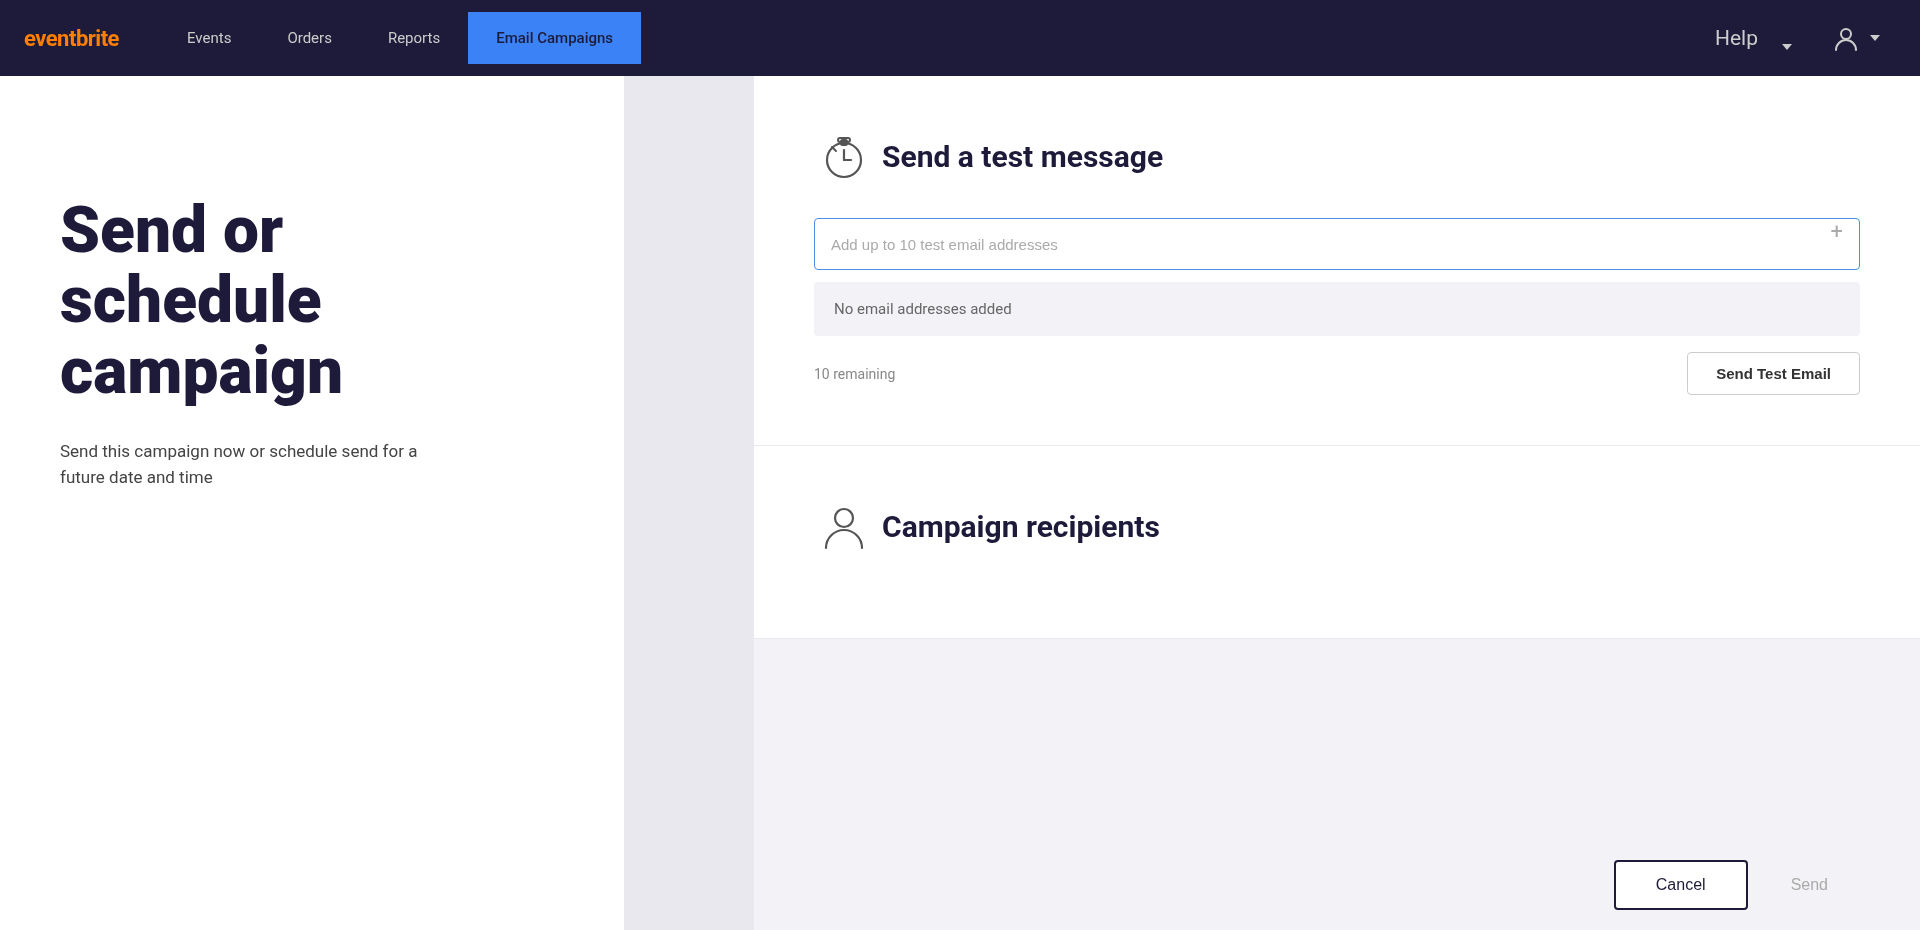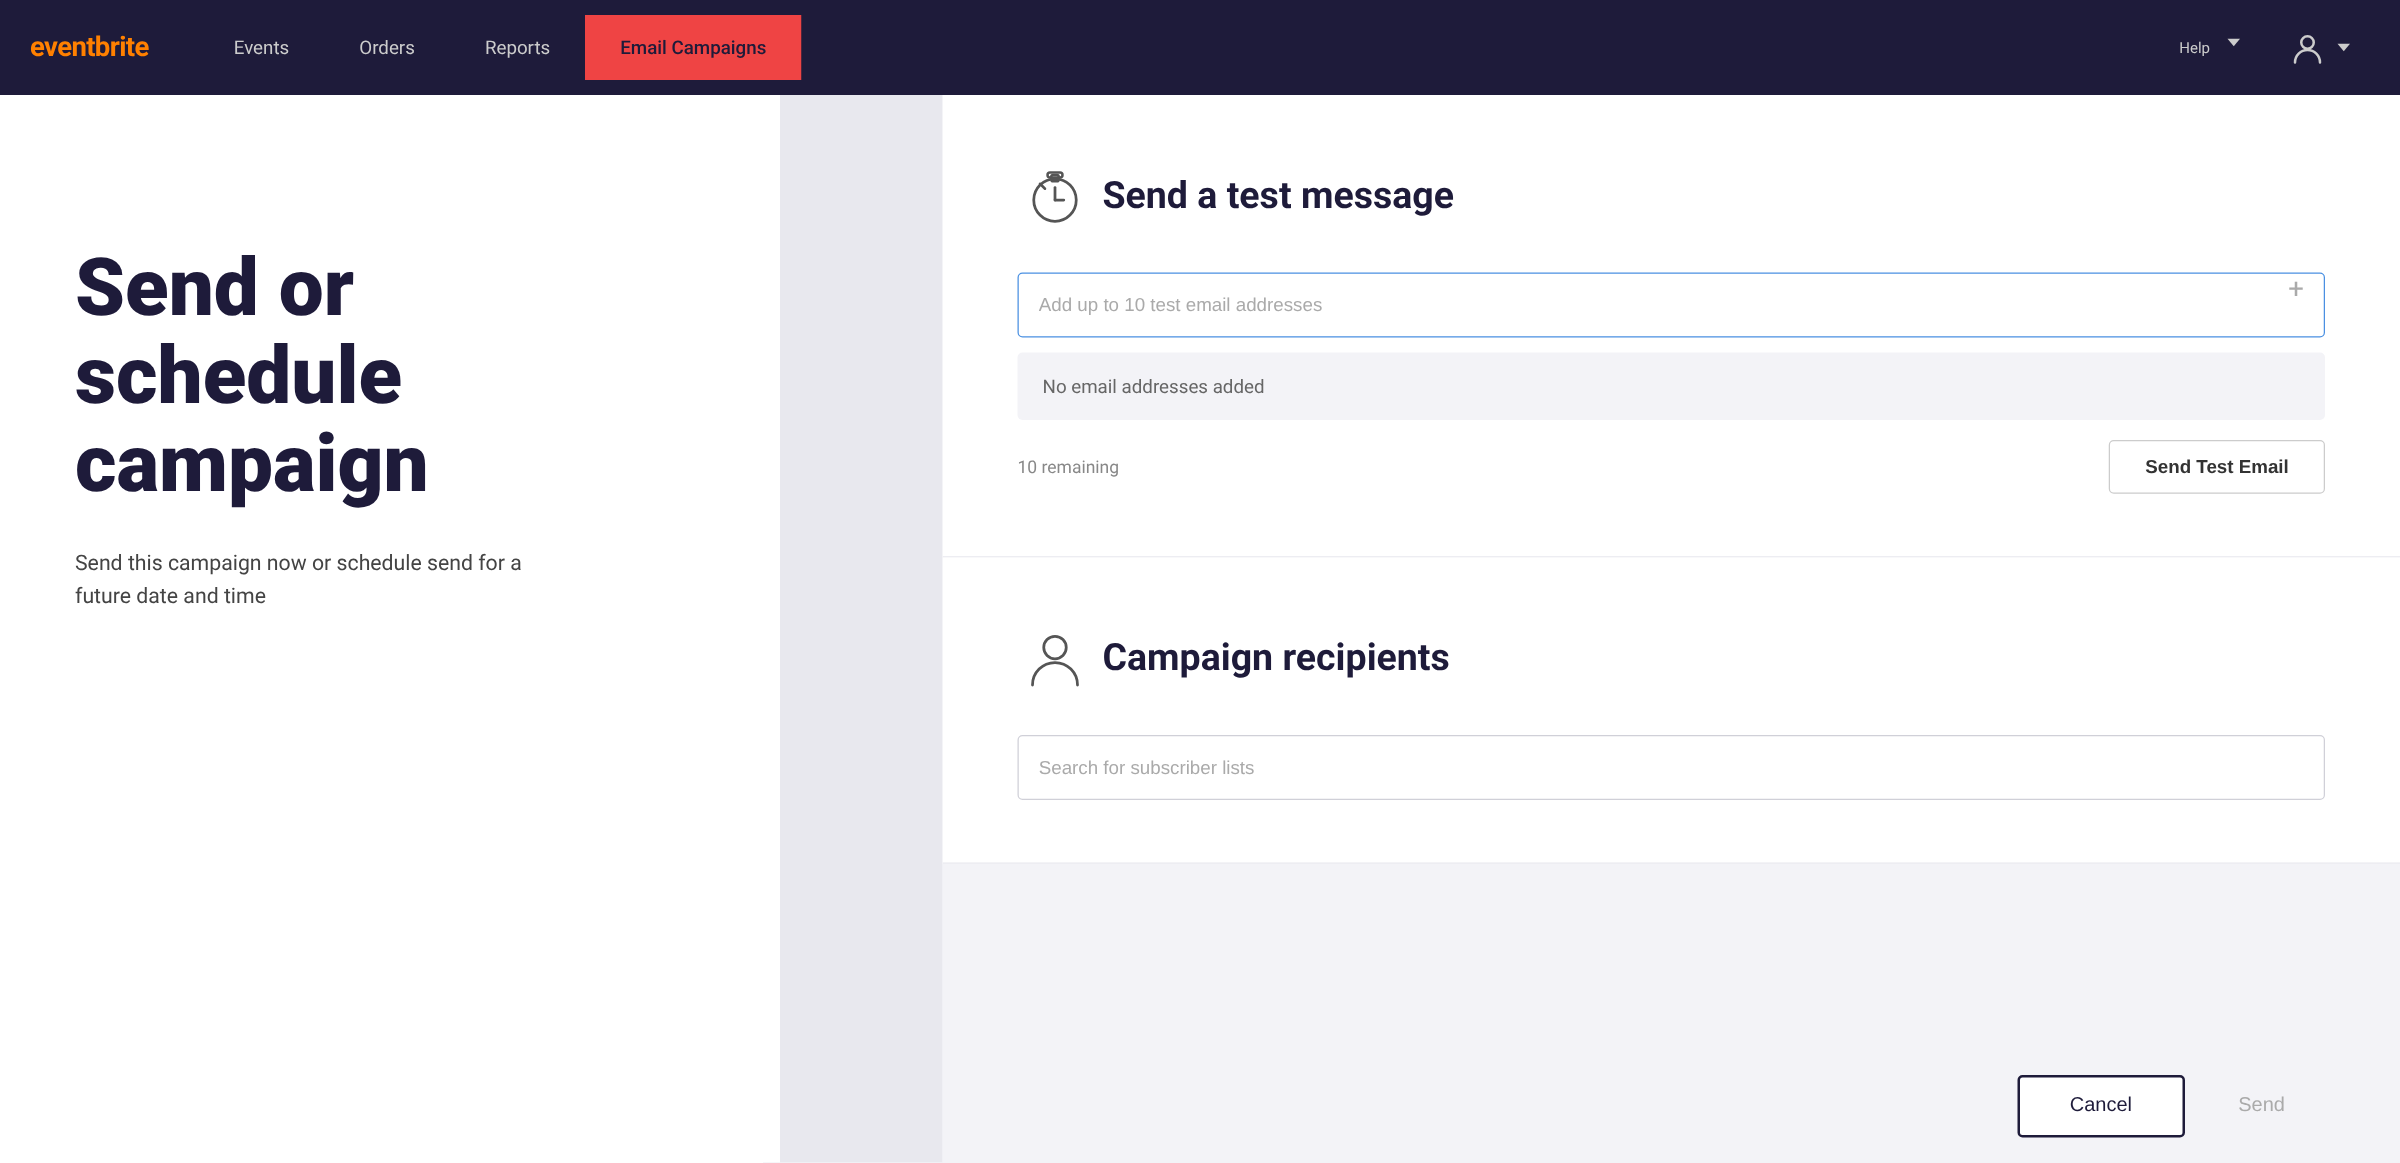--- a/index.html
+++ b/index.html
@@ -56,38 +56,38 @@
       padding: 0 28px;
       height: 52px;
       display: flex;
       align-items: center;
       font-size: 15px;
       cursor: pointer;
       white-space: nowrap;
     }
 
     .nav-link.active {
-      background: #ef4444;
+      background: #3b82f6;
       color: #1e1b3a;
       font-weight: 500;
     }
 
     .navbar-right {
       display: flex;
       align-items: center;
       gap: 8px;
       margin-left: auto;
     }
 
     .help-btn {
       color: #ccc;
-      font-size: 12px;
-      display: flex;
-      align-items: flex-start;
-      gap: 10px;
+      font-size: 21px;
+      display: flex;
+      align-items: flex-end;
+      gap: 20px;
       cursor: pointer;
       padding: 8px 16px;
       border-radius: 4px;
     }
 
     .user-btn {
       color: #ccc;
       font-size: 24px;
       display: flex;
       align-items: center;
@@ -383,21 +383,20 @@
       <div class="card-header">
         <div class="card-icon">
           <svg width="52" height="52" viewBox="0 0 52 52" fill="none" xmlns="http://www.w3.org/2000/svg">
             <circle cx="26" cy="18" r="9" stroke="#555" stroke-width="2.2" fill="none"></circle>
             <path d="M8 48c0-9.941 8.059-18 18-18s18 8.059 18 18" stroke="#555" stroke-width="2.2" fill="none" stroke-linecap="round"></path>
           </svg>
         </div>
         <h2 class="card-title">Campaign recipients</h2>
       </div>
 
-      <input class="subscriber-search" type="text" placeholder="Search for subscriber lists" style="">
     </div>
 
   </div>
 </div>
 
 <div class="bottom-bar">
   <button class="cancel-btn">Cancel</button>
   <button class="send-btn">Send</button>
 </div>
 

